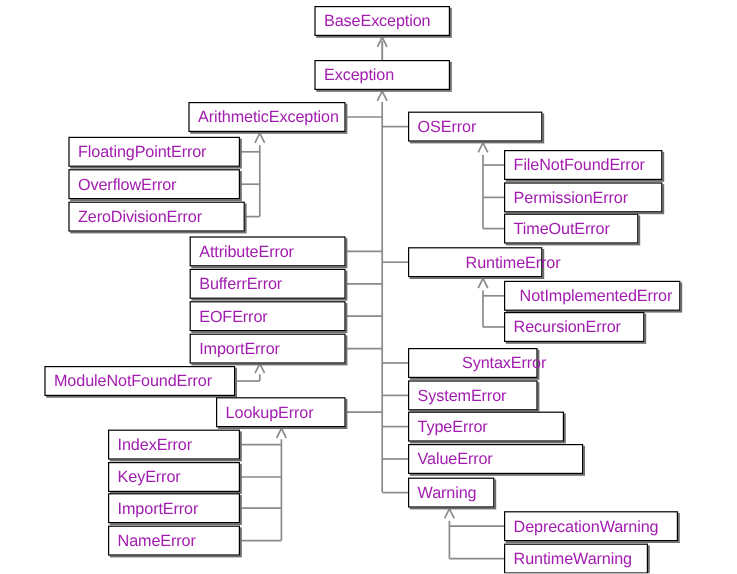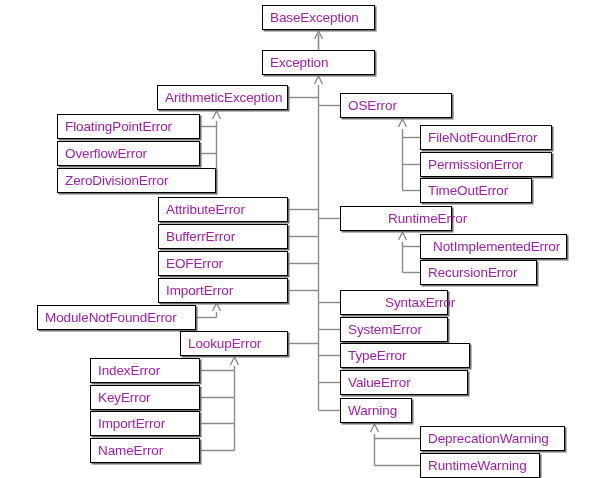--- a/index.html
+++ b/index.html
@@ -113,21 +113,21 @@
       </div>
       <div class="node" style="left: 157px; top: 85px; width: 131px;">
         <span class="label">ArithmeticException</span>
       </div>
       <div class="node" style="left: 57px; top: 114px; width: 143px;">
         <span class="label">FloatingPointError</span>
       </div>
       <div class="node" style="left: 57px; top: 141px; width: 143px;">
         <span class="label">OverflowError</span>
       </div>
-      <div class="node" style="left: 57px; top: 168px; width: 159px;">
+      <div class="node" style="left: 57px; top: 168px; width: 147px;">
         <span class="label">ZeroDivisionError</span>
       </div>
       <div class="node" style="left: 158px; top: 197px; width: 130px;">
         <span class="label">AttributeError</span>
       </div>
       <div class="node" style="left: 158px; top: 224px; width: 130px;">
         <span class="label">BufferrError</span>
       </div>
       <div class="node" style="left: 158px; top: 251px; width: 130px;">
         <span class="label">EOFError</span>
@@ -176,21 +176,21 @@
       </div>
       <div class="node" style="left: 340px; top: 290px; width: 108px; padding-left: 44px;">
         <span class="label">SyntaxError</span>
       </div>
       <div class="node" style="left: 340px; top: 317px; width: 108px;">
         <span class="label">SystemError</span>
       </div>
       <div class="node" style="left: 340px; top: 343px; width: 130px;">
         <span class="label">TypeError</span>
       </div>
-      <div class="node" style="left: 340px; top: 370px; width: 128px;">
+      <div class="node" style="left: 340px; top: 370px; width: 146px;">
         <span class="label">ValueError</span>
       </div>
       <div class="node" style="left: 340px; top: 398px; width: 72px;">
         <span class="label">Warning</span>
       </div>
       <div class="node" style="left: 420px; top: 426px; width: 145px;">
         <span class="label">DeprecationWarning</span>
       </div>
       <div class="node" style="left: 420px; top: 453px; width: 120px;">
         <span class="label">RuntimeWarning</span>

